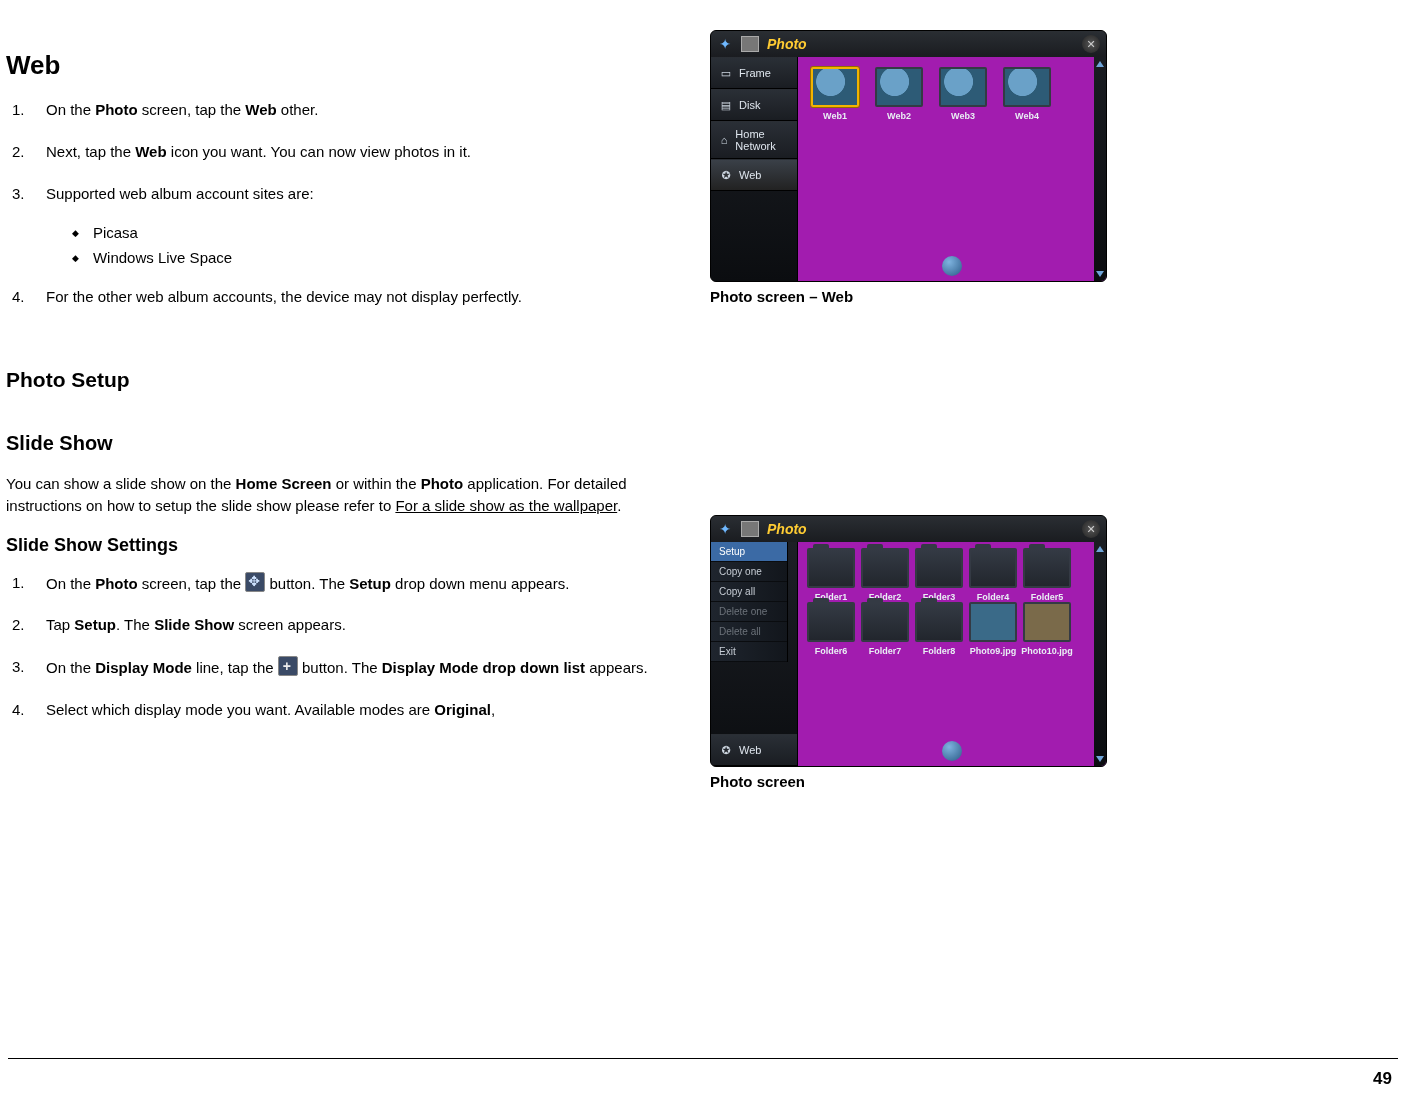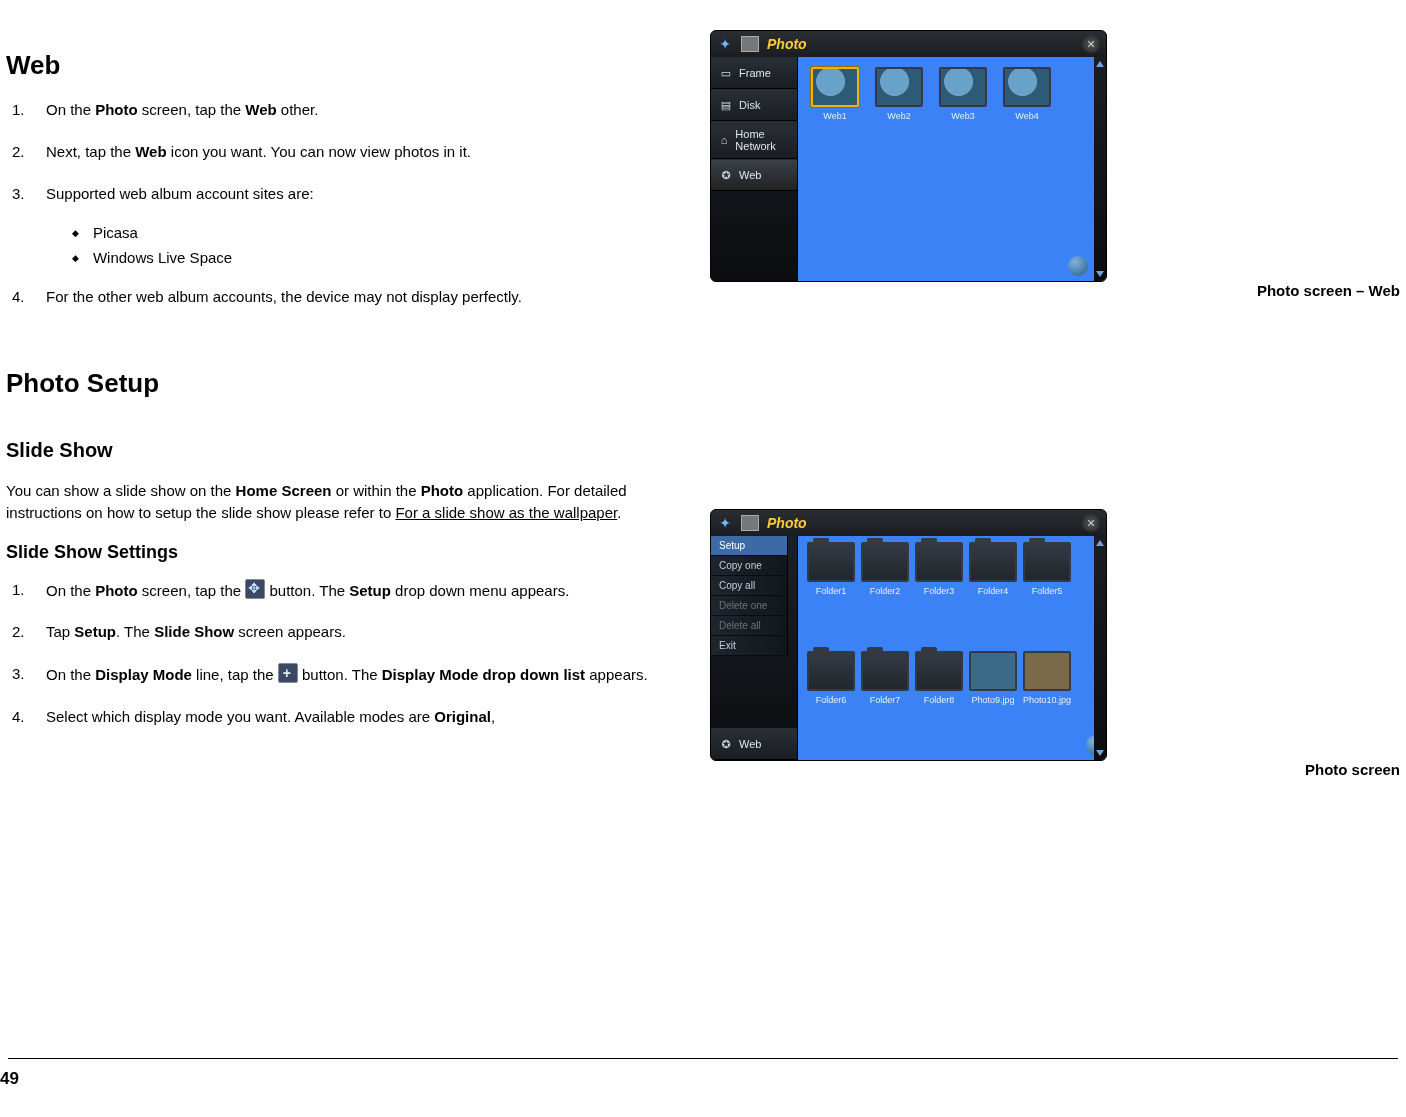--- a/index.html
+++ b/index.html
@@ -30,21 +30,21 @@
     width: 700px;
     padding-left: 10px;
     box-sizing: border-box;
   }
   h1 {
     font-size: 26px;
     margin: 20px 0 18px 0;
     font-weight: bold;
   }
   h2 {
-    font-size: 26px;
+    font-size: 21px;
     margin: 60px 0 40px 0;
     font-weight: bold;
   }
   h3 {
     font-size: 20px;
     margin: 0 0 18px 0;
     font-weight: bold;
   }
   h4 {
     font-size: 18px;
@@ -112,22 +112,23 @@
     top: -1px; left: 4px;
     color: #eee;
     font-size: 14px;
     font-weight: bold;
   }
   
   .figure {
     margin-bottom: 6px;
   }
   .caption {
-    text-align: right;
-    font-weight: bold;
+    text-align: left;
+    font-weight: bold;
+    margin-top: 6px;
   }
   .photo-app {
     width: 395px;
     height: 250px;
     background: #0e1013;
     border-radius: 6px;
     overflow: hidden;
     position: relative;
     border: 1px solid #000;
   }
@@ -187,24 +188,25 @@
     border-bottom: 1px solid #000;
     border-top: 1px solid #2a2e34;
     background: linear-gradient(#2a2f36, #1a1d22);
   }
   .pa-tab.sel {
     background: linear-gradient(#3a4048, #222);
   }
   .pa-tab .ti { width: 14px; text-align: center; color: #cdd6e0; }
   .pa-main {
     flex: 1;
-    background: #3b82f6;
+    background: #a21caf;
     position: relative;
     display: flex;
-    flex-direction: row;
+    flex-direction: column;
+    font-weight: bold;
   }
   .pa-scroll {
     position: absolute;
     right: 0; top: 0; bottom: 0;
     width: 12px;
     background: linear-gradient(#1a1d22, #0b0d10);
   }
   .pa-scroll::before, .pa-scroll::after {
     content:"";
     position:absolute; left:2px; width:0;height:0;
@@ -266,20 +268,21 @@
     position: absolute;
     left: 0; right: 0;
     bottom: 28px;
   }
   .page-footer hr {
     border: none;
     border-top: 1px solid #000;
     margin: 0 8px 10px 8px;
   }
   .page-number {
+    text-align: right;
     font-weight: bold;
     font-size: 17px;
     padding-right: 14px;
   }
 </style>
 </head>
 <body>
 
 <div class="page">
   <div class="content">

